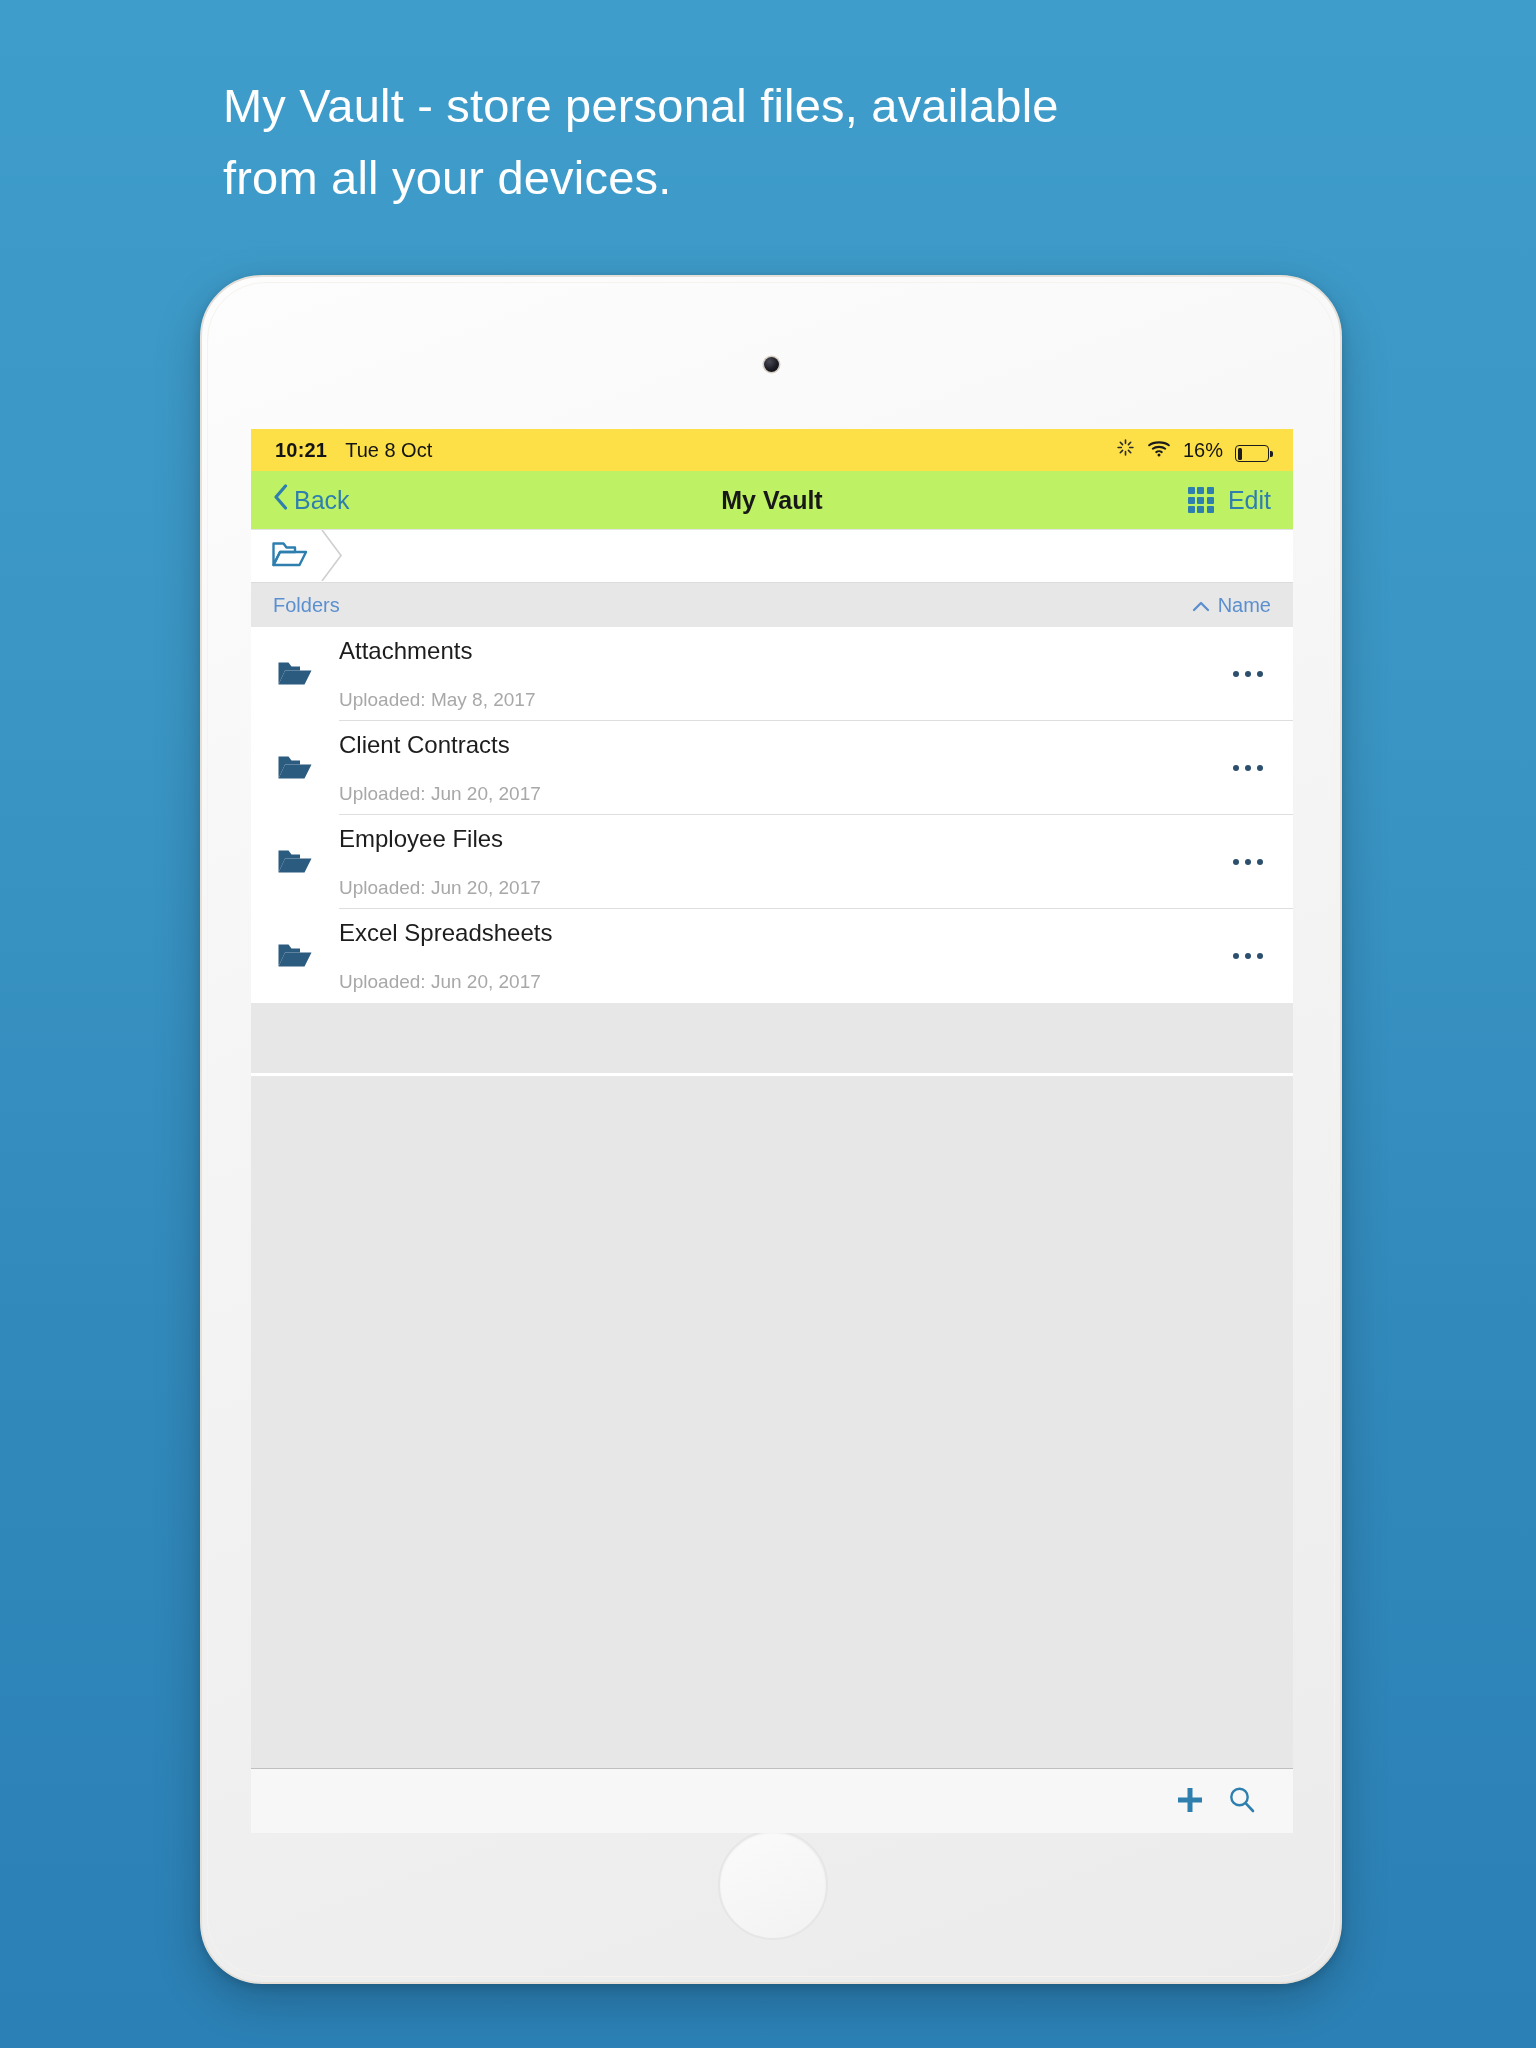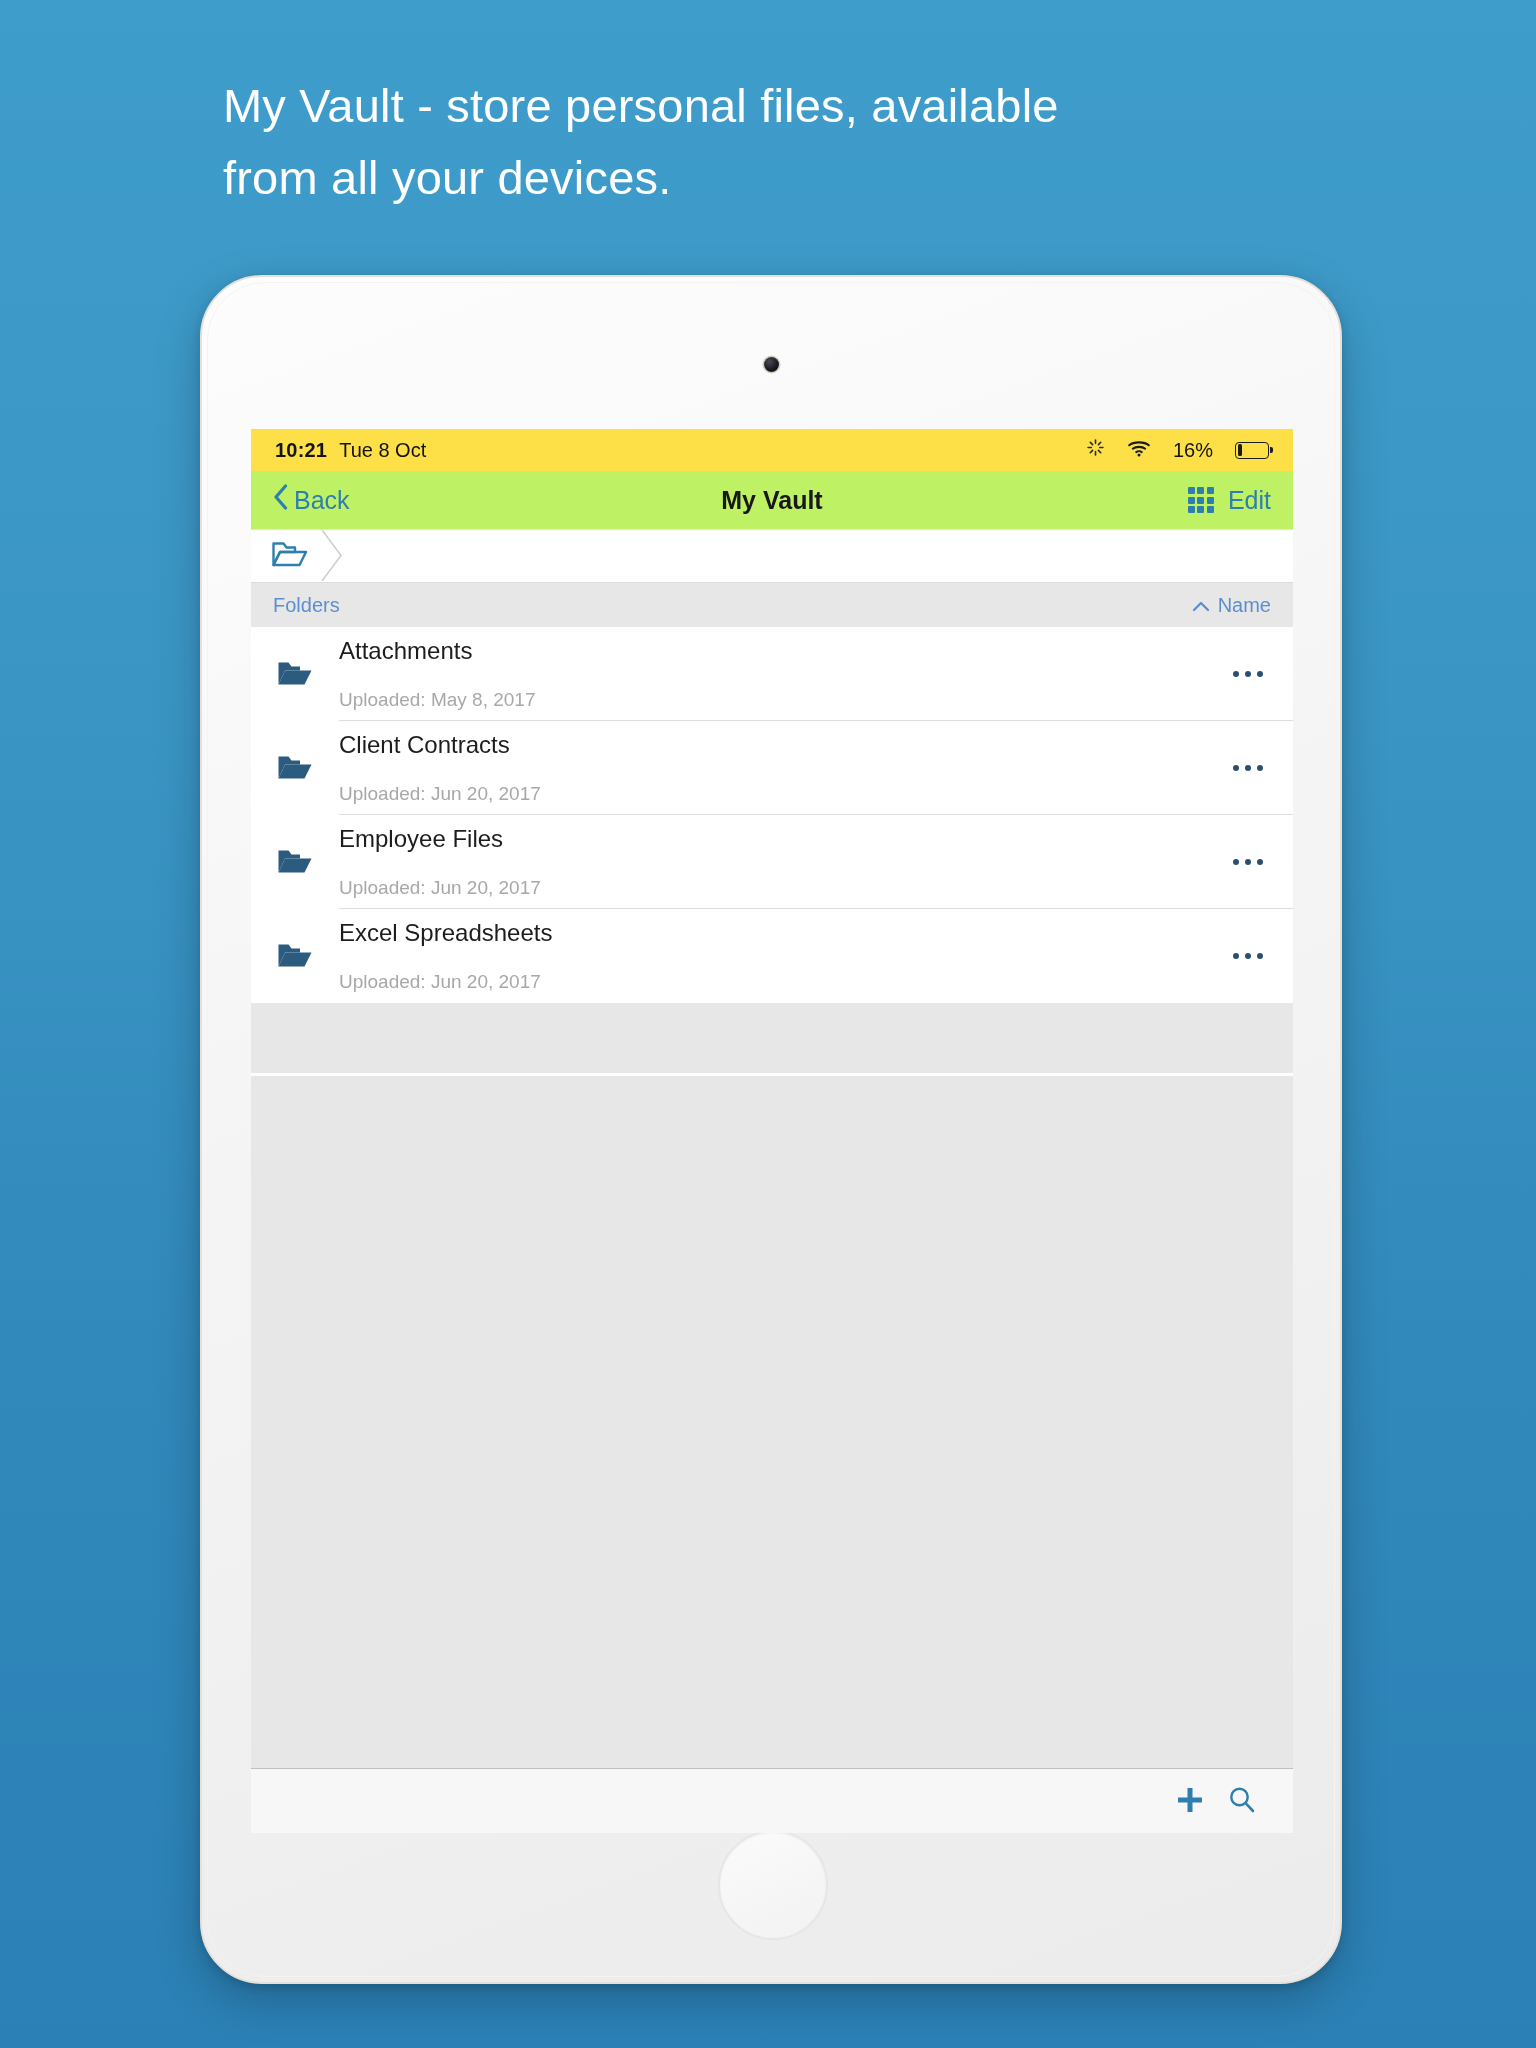--- a/index.html
+++ b/index.html
@@ -87,26 +87,26 @@
   .statusbar {
     height: 42px;
     background: #fde047;
     display: flex;
     align-items: center;
     padding: 0 24px;
     font-size: 20px;
     color: #141414;
   }
   .sb-time { font-weight: 600; letter-spacing: 0.2px; }
-  .sb-date { margin-left: 12px; font-weight: 500; }
+  .sb-date { margin-left: 18px; font-weight: 500; }
   .sb-right {
     margin-left: auto;
     display: flex;
-    align-items: center;
-    gap: 22px;
+    align-items: flex-end;
+    gap: 12px;
   }
   .sb-pct { font-size: 20px; font-weight: 500; }
   .battery {
     width: 34px;
     height: 17px;
     border: 1.8px solid #1c1c1c;
     border-radius: 4px;
     position: relative;
     display: flex;
     align-items: center;

